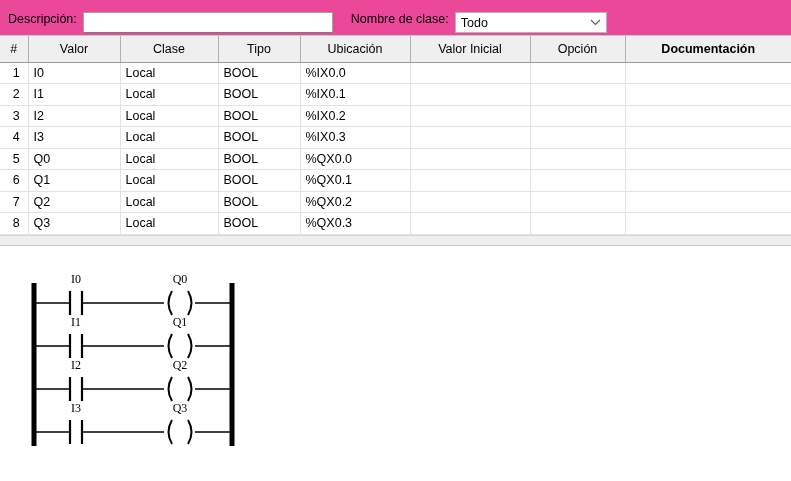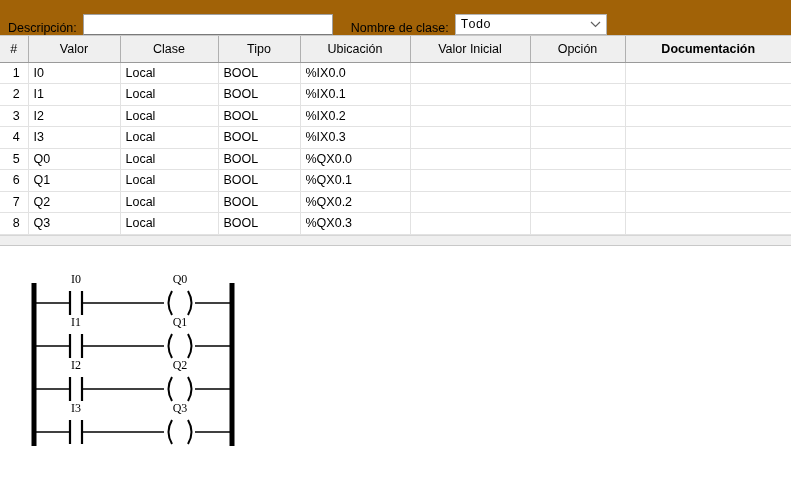--- a/index.html
+++ b/index.html
@@ -14,25 +14,25 @@
     width: 791px; height: 481px;
     position: relative;
     display: flex;
     flex-direction: column;
     background: #ffffff;
   }
 
   
   .toolbar {
     height: 36px;
-    background: #a16207;
+    background: #ec4899;
     border-bottom: 1px solid #c8c8c8;
     display: flex;
-    align-items: flex-end;
-    padding: 0 8px;
+    align-items: flex-start;
+    padding: 12px 8px;
     flex: 0 0 36px;
   }
   .tb-label {
     font-size: 12.5px;
     color: #000;
     white-space: nowrap;
   }
   .desc-input {
     width: 250px;
     height: 21px;
@@ -49,21 +49,20 @@
   .tb-gap { width: 18px; }
   .combo {
     position: relative;
     width: 152px;
     height: 21px;
     margin-left: 6px;
     background: #ffffff;
     border: 1px solid #b4b4b4;
     display: flex;
     align-items: center;
-    font-family: Liberation Mono, monospace;
   }
   .combo-value {
     font-size: 12.5px;
     color: #000;
     padding-left: 5px;
     flex: 1;
     white-space: nowrap;
     overflow: hidden;
   }
   .combo-arrow {

